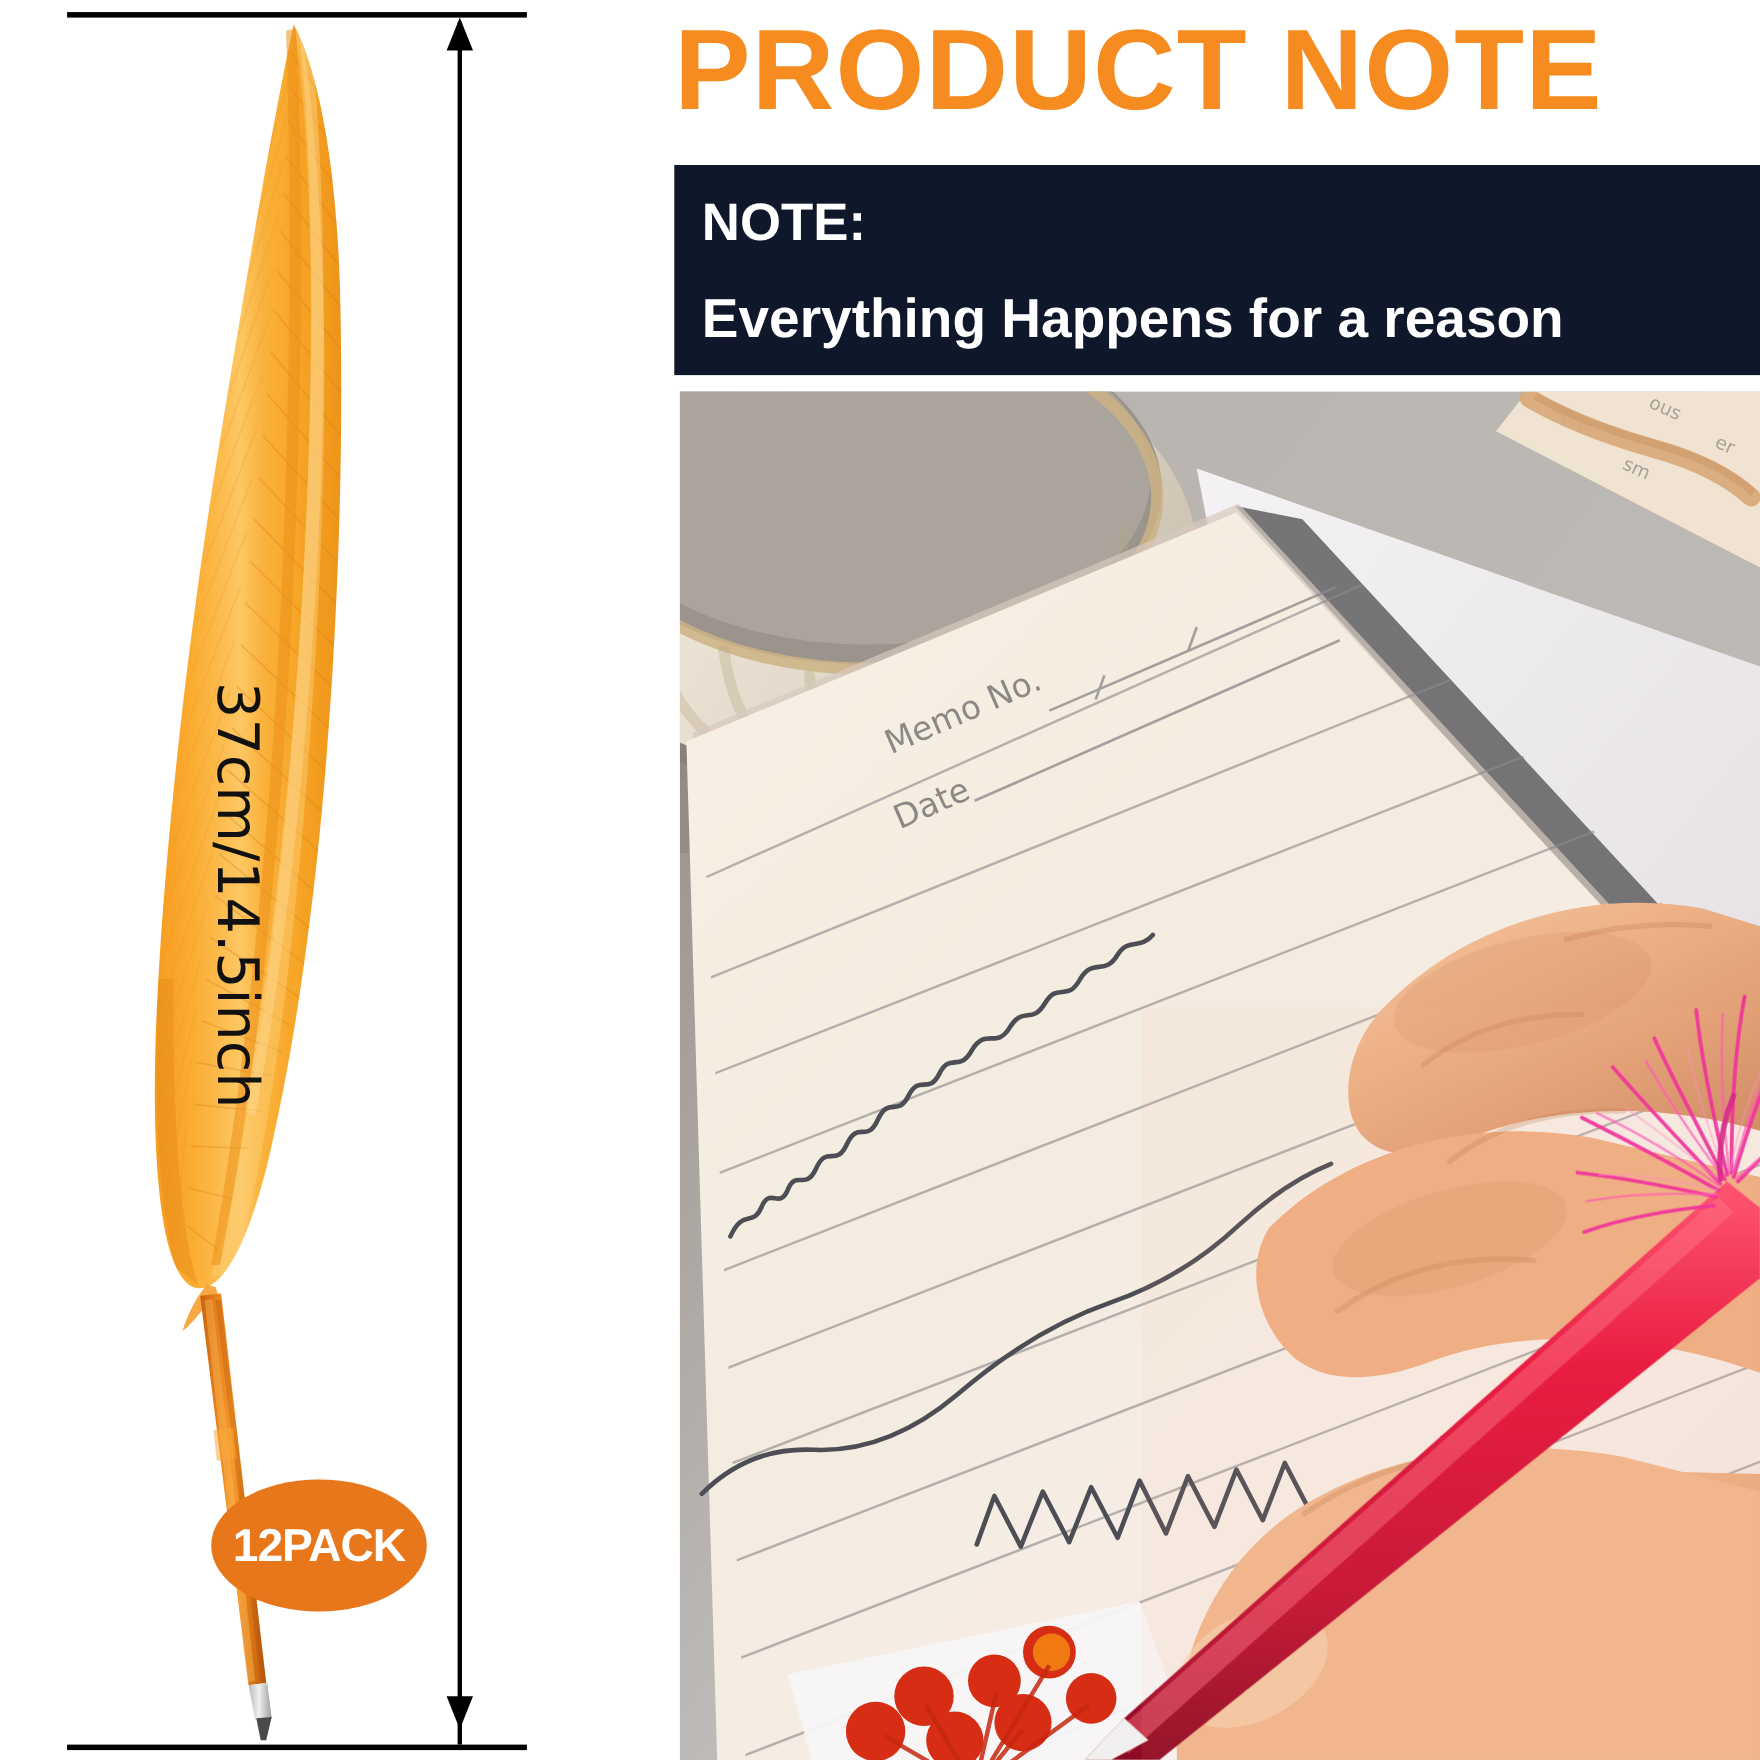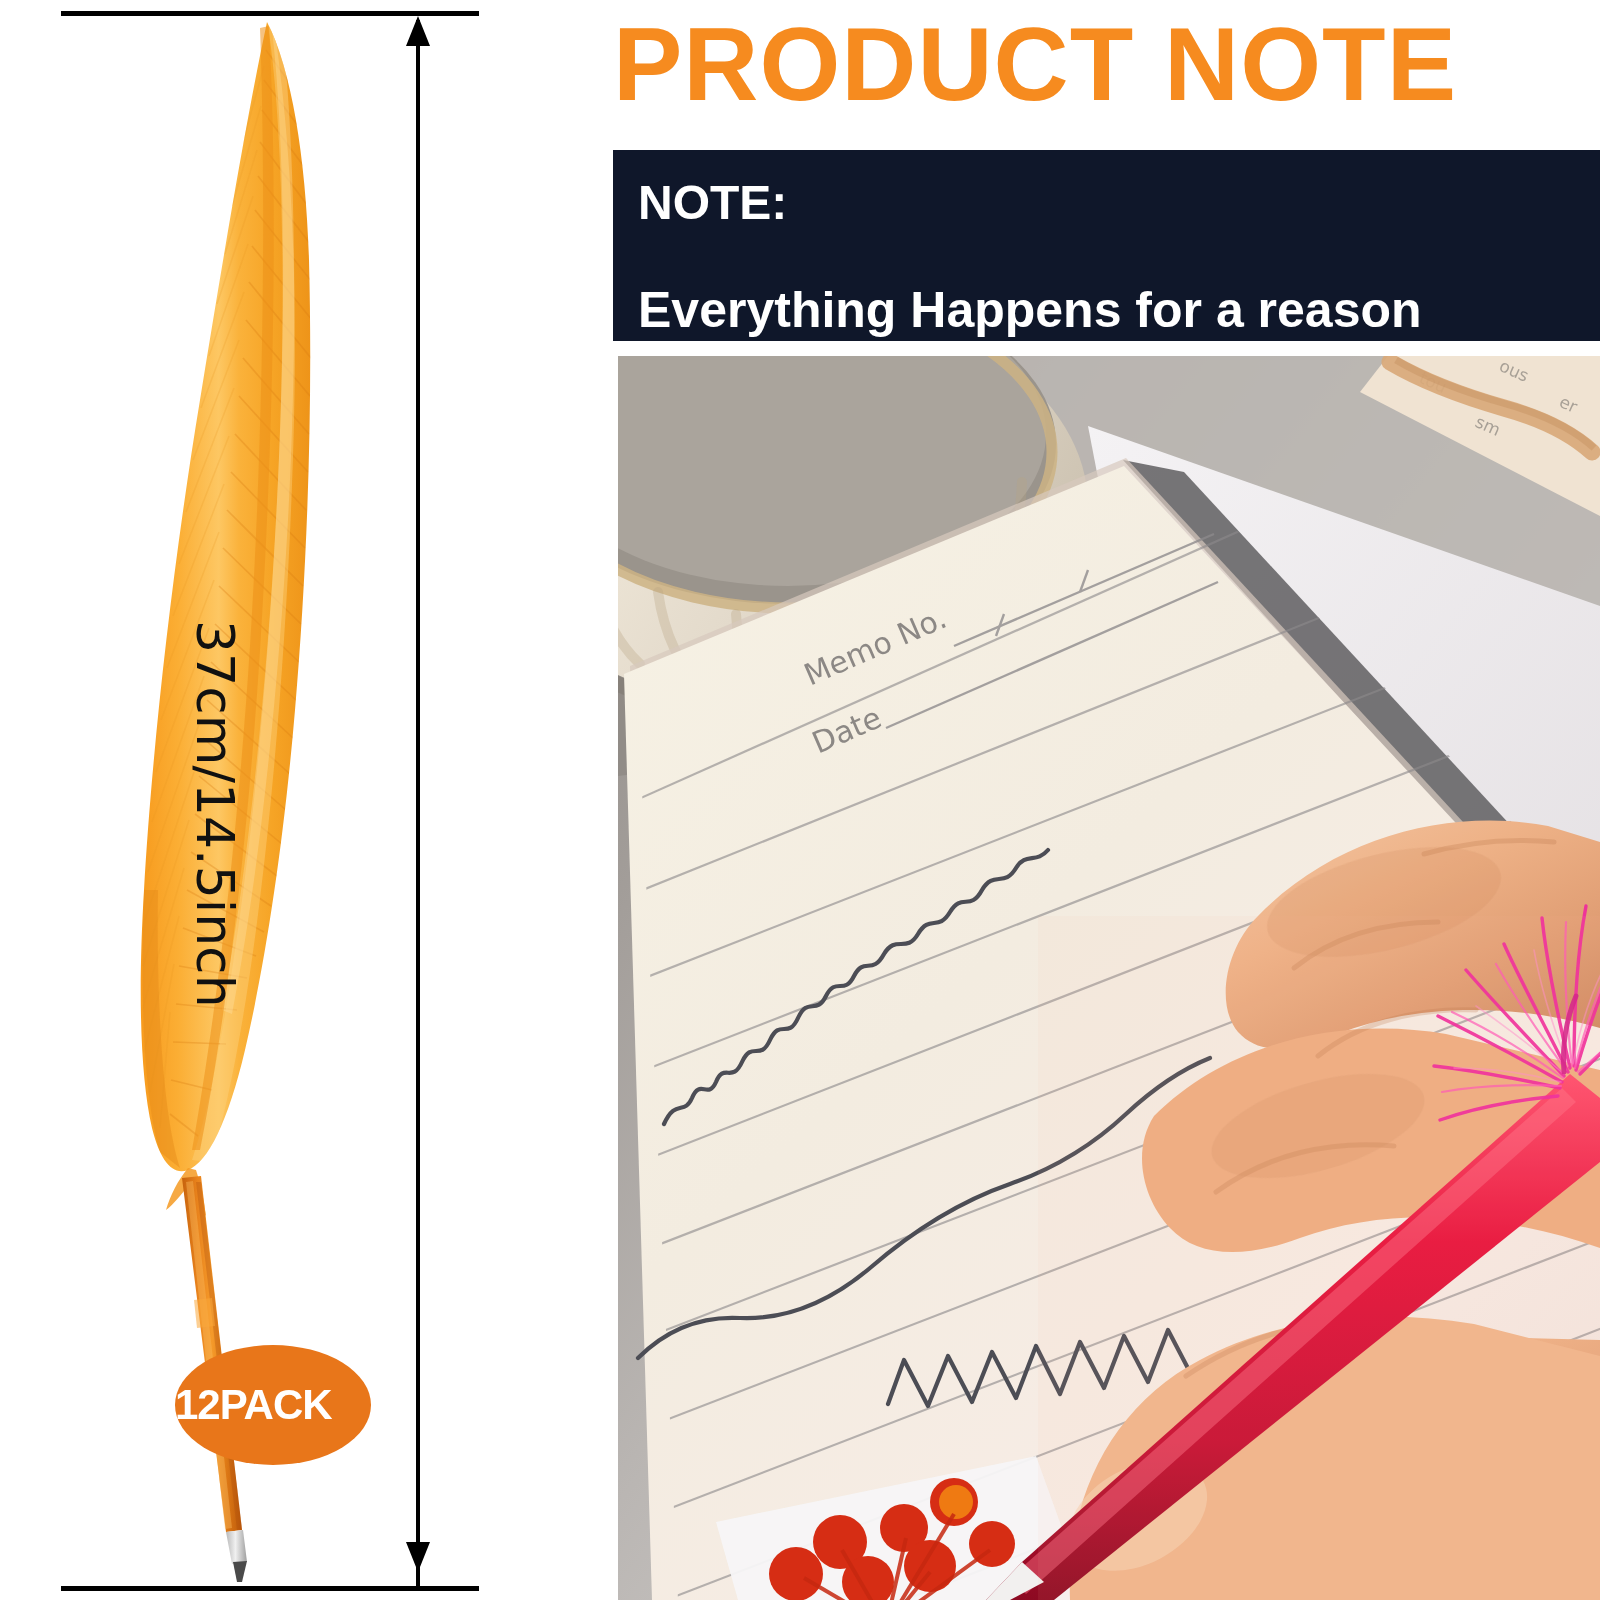--- a/index.html
+++ b/index.html
@@ -37,23 +37,23 @@
     font-family:"DejaVu Sans", sans-serif;
     white-space:nowrap;
   }
 
   
   #feather{position:absolute;left:60px;top:10px;width:330px;height:1580px;}
   #feather svg{display:block;width:330px;height:1580px;}
 
   
   #pack-badge{
-    position:absolute;left:175px;top:1345px;width:196px;height:120px;
+    position:absolute;left:192px;top:1345px;width:196px;height:120px;
     background:#e8761a;border-radius:50%;
-    display:flex;align-items:center;
+    display:flex;align-items:center;justify-content:center;
   }
   #pack-badge-label{
     color:#fff;font-size:42px;font-weight:bold;letter-spacing:-1px;
     font-family:"Liberation Sans", sans-serif;
   }
 
   
   #right-panel{position:absolute;left:600px;top:0;width:1000px;height:1600px;background:#fff;}
 
   #headline{
@@ -72,21 +72,20 @@
   #note-label{
     position:absolute;left:25px;top:26px;
     color:#fff;font-size:48px;font-weight:bold;line-height:54px;
     font-family:"Liberation Sans", sans-serif;
   }
   #note-text{
     position:absolute;left:25px;top:110px;
     color:#fff;font-size:50px;font-weight:bold;line-height:58px;
     font-family:"Liberation Sans", sans-serif;
     white-space:nowrap;
-    margin-top:21px;
   }
 
   
   #photo{
     position:absolute;left:18px;top:356px;width:982px;height:1244px;
     overflow:hidden;background:#eceaea;
   }
   #photo svg{display:block;width:982px;height:1244px;}
 </style>
 </head>

